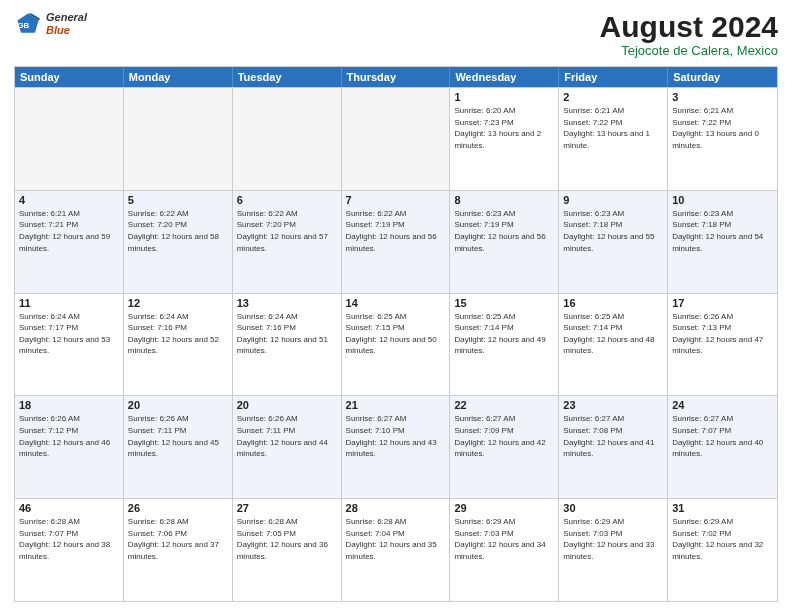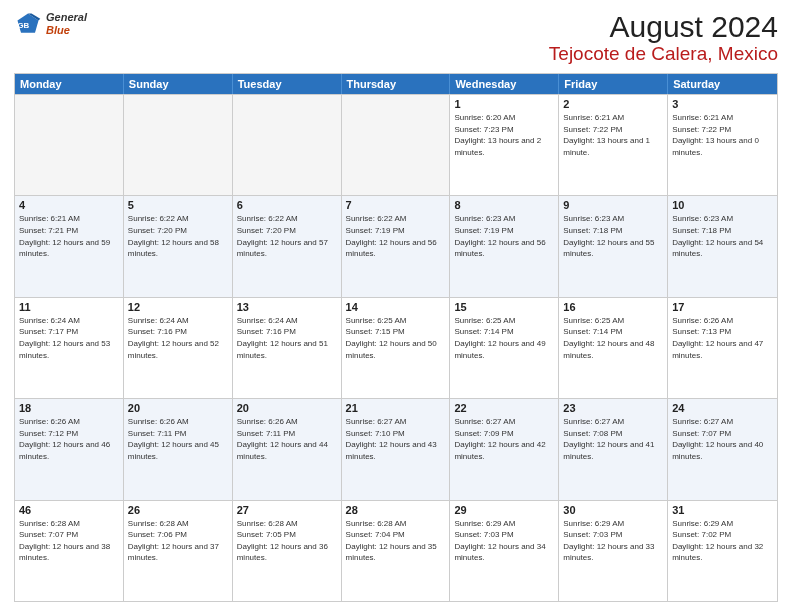--- a/index.html
+++ b/index.html
@@ -38,27 +38,27 @@
     .logo-text .blue { color: #c2410c; }
     .logo-icon {
       width: 28px;
       height: 28px;
     }
     .title-section {
       text-align: right;
     }
     .month-year {
       font-size: 30px;
-      font-weight: normal;
+      font-weight: bold;
       color: #222;
       line-height: 1.1;
     }
     .location {
-      font-size: 19px;
-      color: #b91c1c;
+      font-size: 13px;
+      color: #15803d;
     }
     .calendar {
       flex: 1;
       display: flex;
       flex-direction: column;
       border: 1px solid #ccc;
     }
     .cal-header {
       display: grid;
       grid-template-columns: repeat(7, 1fr);
@@ -125,22 +125,22 @@
     </div>
     <div class="title-section">
       <div class="month-year">August 2024</div>
       <div class="location">Tejocote de Calera, Mexico</div>
     </div>
   </div>
 
   <div class="calendar">
     <div class="cal-header">
 
-    <div class="cal-header-cell">Monday</div>
-        <div class="cal-header-cell">Sunday</div>
+    <div class="cal-header-cell">Sunday</div>
+        <div class="cal-header-cell">Monday</div>
         <div class="cal-header-cell">Tuesday</div>
         <div class="cal-header-cell">Thursday</div>
         <div class="cal-header-cell">Wednesday</div>
         <div class="cal-header-cell">Friday</div>
         <div class="cal-header-cell">Saturday</div>
       </div>
     <div class="cal-body">
 
     <div class="cal-row">
           <div class="cal-cell empty"></div>

